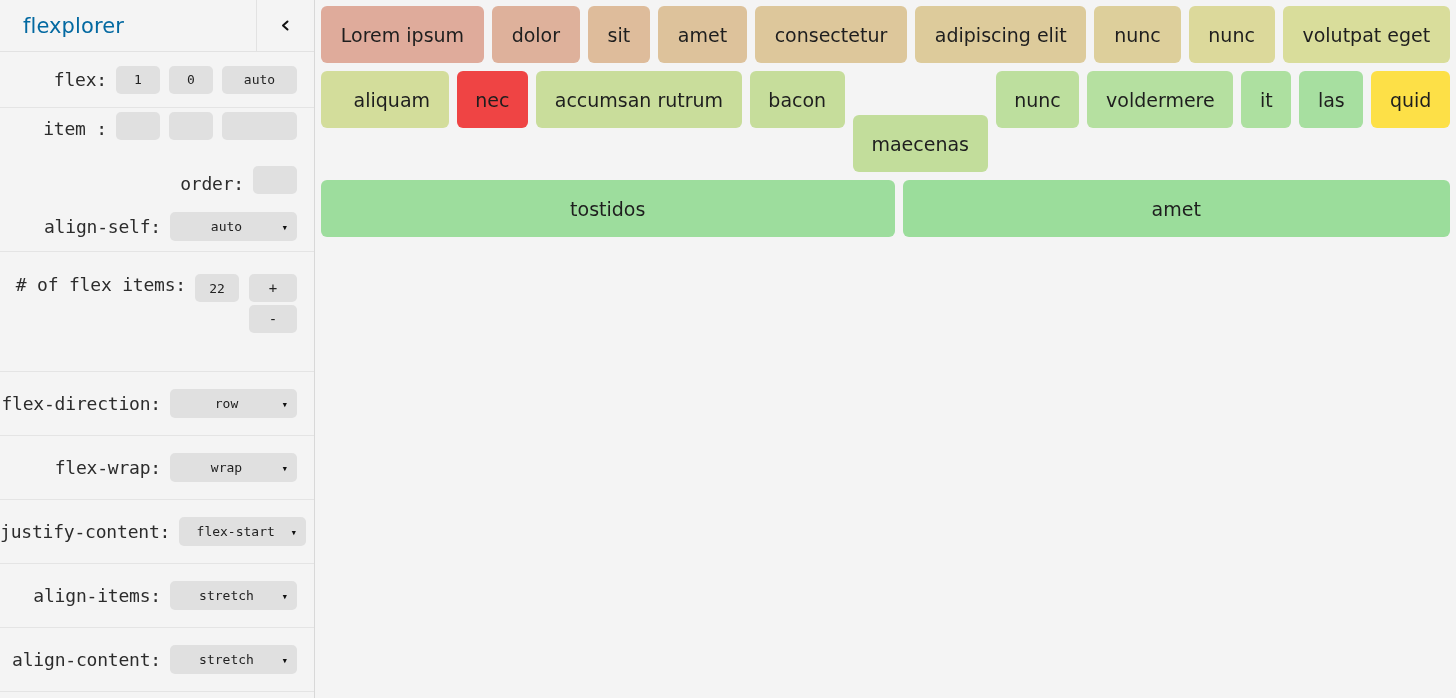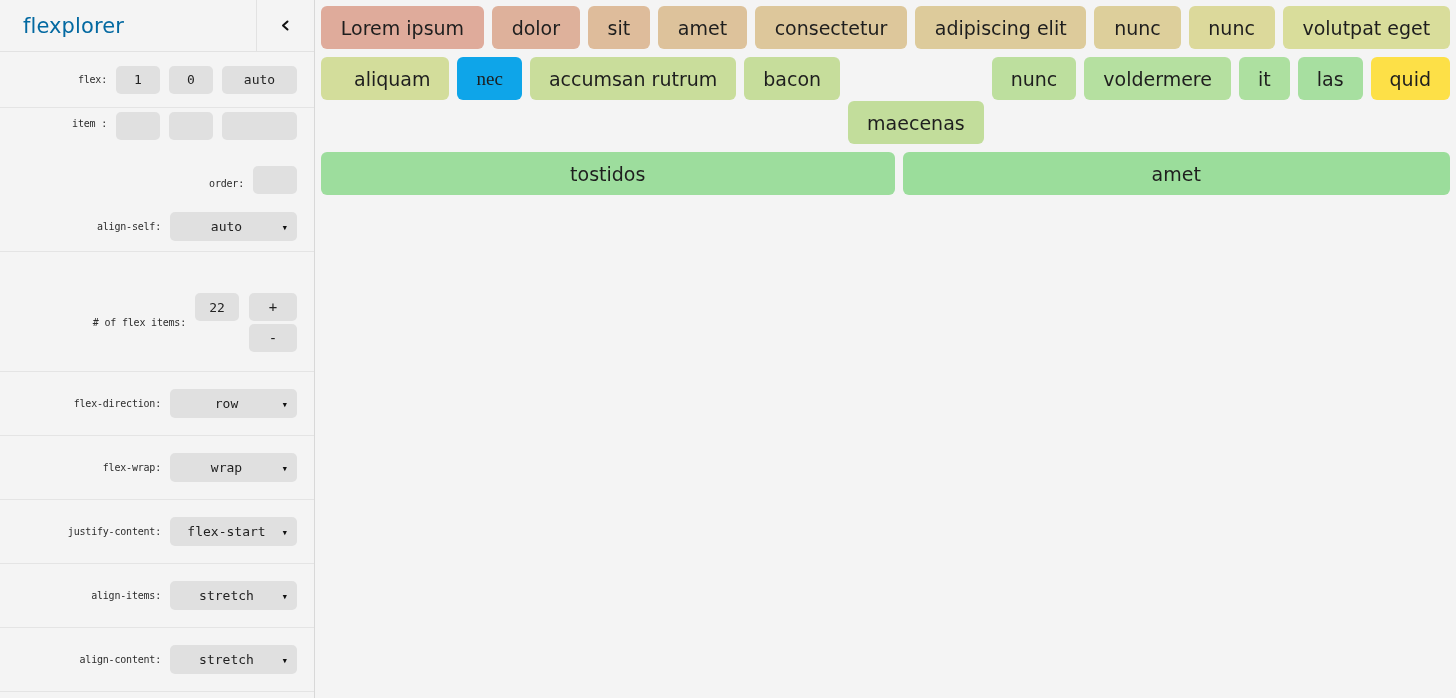--- a/index.html
+++ b/index.html
@@ -55,21 +55,21 @@
 
   .ctl-row {
     display: flex;
     align-items: center;
     justify-content: flex-start;
     padding: 0 17px 0 0;
     border-bottom: 1px solid #e4e4e4;
     min-height: 44px;
   }
   .ctl-label {
-    font-size: 10px;
+    font-size: 18px;
     color: #2c2c2c;
     text-align: right;
     white-space: nowrap;
     padding-right: 9px;
     flex: 1 1 auto;
     letter-spacing: -0.2px;
   }
   .fields { display: flex; align-items: flex-start; gap: 9px; flex: 0 0 auto; }
 
   .tinput {
@@ -113,21 +113,21 @@
     font-size: 11px;
     color: #111;
     line-height: 1;
   }
 
   
   .row-flex     { height: 56px; }
   .row-item     { height: 50px; padding-top: 4px; align-items: flex-start; border-bottom: none; }
   .row-order    { height: 44px; border-bottom: none; }
   .row-self     { height: 50px; }
-  .row-count    { height: 120px; align-items: center; padding-top: 22px; }
+  .row-count    { height: 120px; align-items: flex-start; padding-top: 22px; }
   .row-select   { height: 64px; }
 
   .row-item .ctl-label, .row-order .ctl-label { padding-top: 6px; }
 
   .stepper { display: flex; flex-direction: column; gap: 3px; }
   .stepbtn {
     width: 48px; height: 28px;
     background: #e0e0e0;
     border: none;
     border-radius: 5px;
@@ -160,21 +160,21 @@
   }
   .flex-item {
     flex: 1 0 auto;
     border-radius: 6px;
     display: flex;
     align-items: center;
     justify-content: center;
     font-family: "DejaVu Sans", sans-serif;
     font-size: 19px;
     color: #1e1e1e;
-    height: 43px;
+    height: 57px;
     padding: 0 18px;
     white-space: nowrap;
     cursor: pointer;
   }
 </style>
 </head>
 <body>
 
 <div id="app">
 
@@ -326,21 +326,21 @@
         </div>
         <div class="flex-item" style="background: rgb(220, 217, 155);">
           <span>nunc</span>
         </div>
         <div class="flex-item" style="background: rgb(217, 221, 155);">
           <span>volutpat eget</span>
         </div>
         <div class="flex-item" style="background: rgb(211, 221, 155); padding-left: 32px;">
           <span>aliquam</span>
         </div>
-        <div class="flex-item" style="background: #0ea5e9; font-family: Liberation Serif, serif;">
+        <div class="flex-item" style="background: #ef4444;">
           <span>nec</span>
         </div>
         <div class="flex-item" style="background: rgb(201, 221, 155);">
           <span>accumsan rutrum</span>
         </div>
         <div class="flex-item" style="background: rgb(198, 221, 155);">
           <span>bacon</span>
         </div>
         <div class="flex-item" style="background: rgb(194, 221, 155); margin-top: 44px;">
           <span>maecenas</span>

